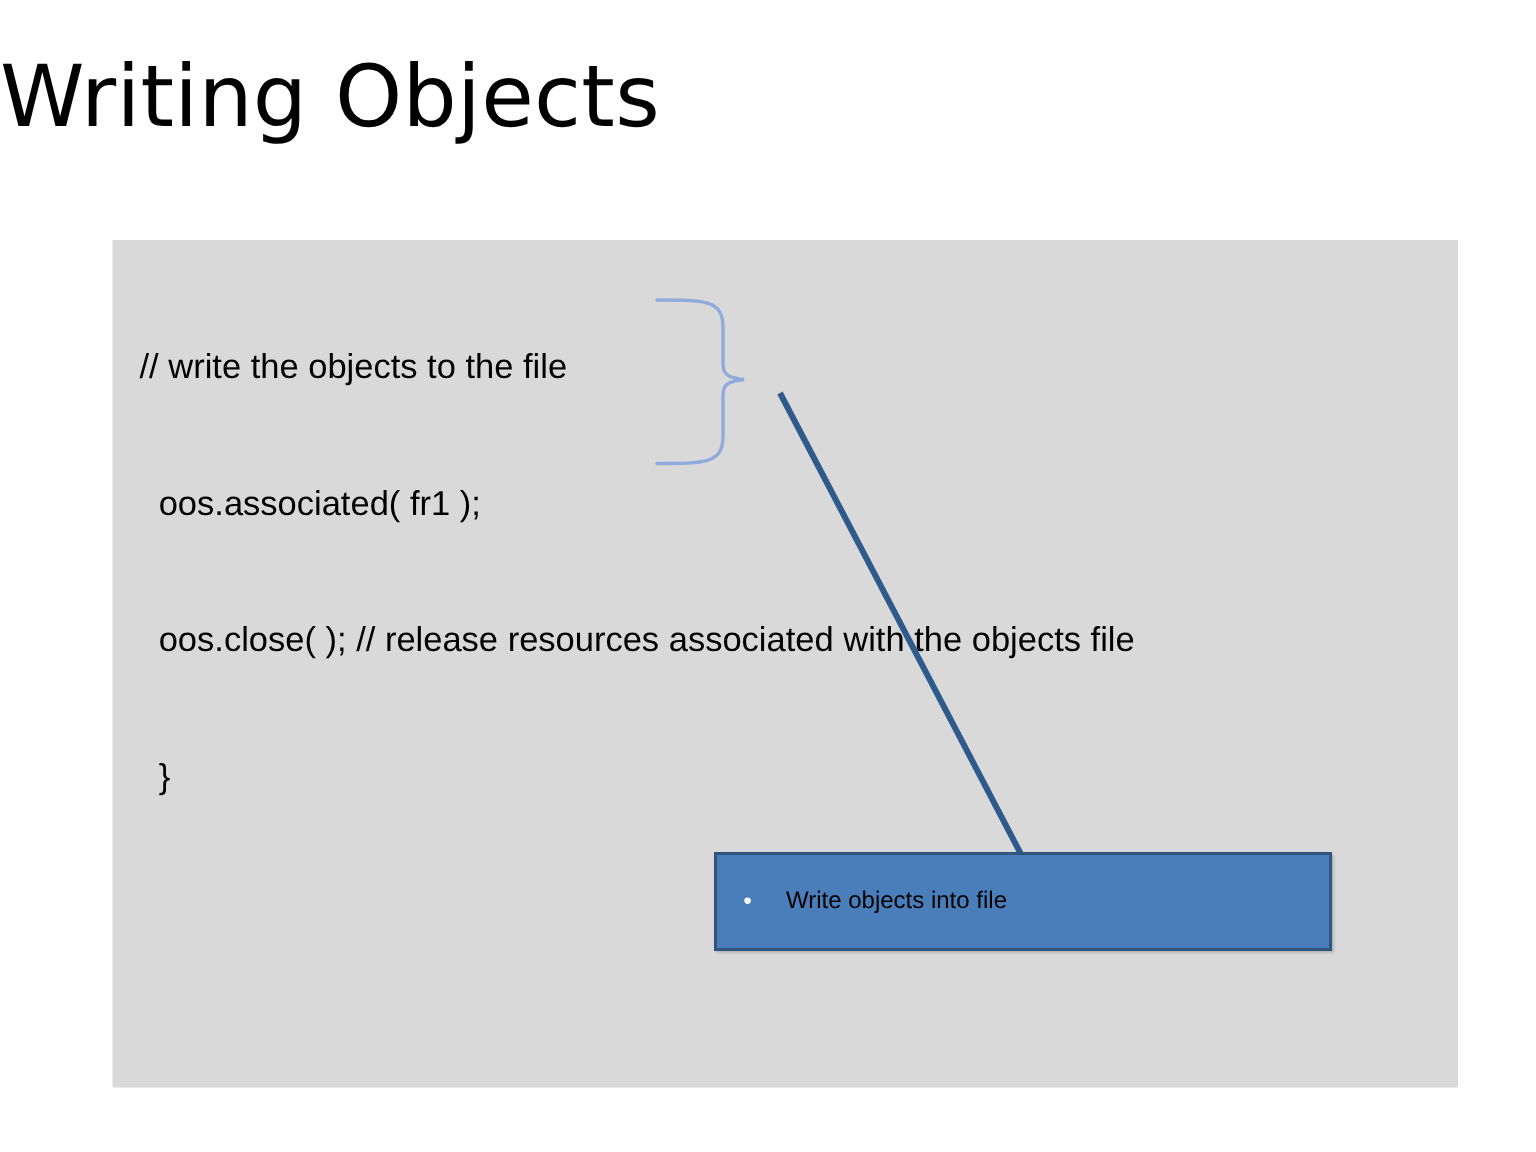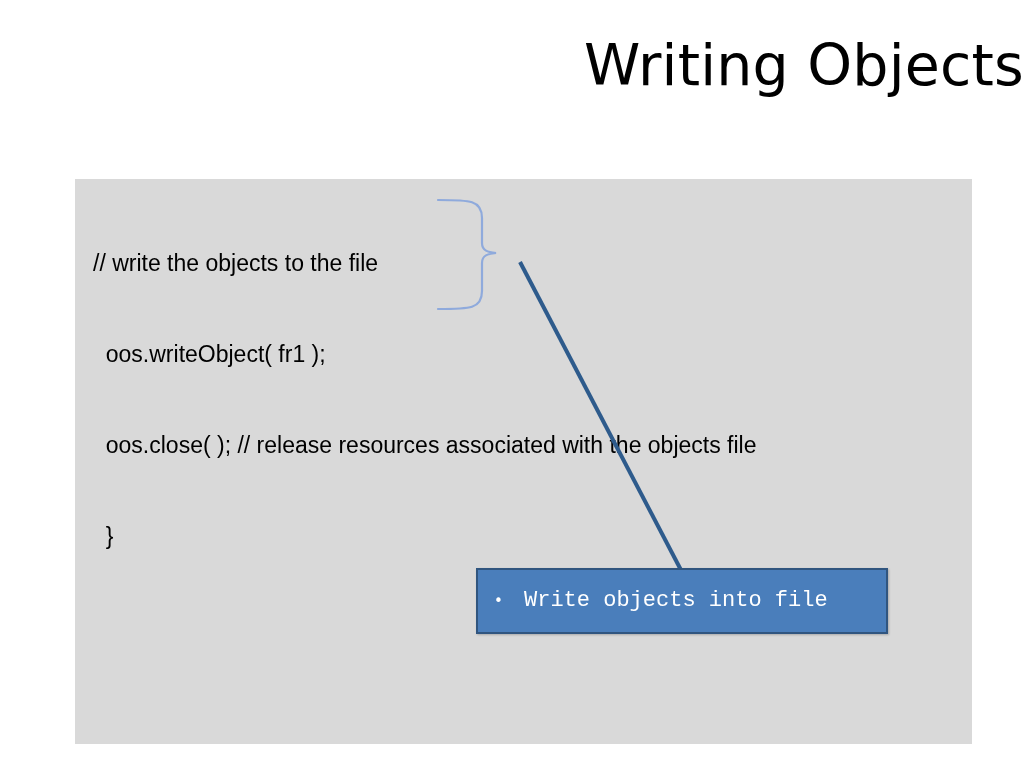--- a/index.html
+++ b/index.html
@@ -16,35 +16,35 @@
     overflow: hidden;
     font-family: "Liberation Sans", sans-serif;
   }
 
   
   #slide-title {
     position: absolute;
     left: 0;
     top: 36px;
     width: 1024px;
-    text-align: right;
+    text-align: left;
     font-family: "DejaVu Sans", sans-serif;
     font-size: 57px;
     font-weight: 400;
     line-height: 1.05;
     color: #000000;
     letter-spacing: 0.2px;
     white-space: nowrap;
   }
 
   
   #code-panel {
     position: absolute;
     left: 75px;
-    top: 179px;
+    top: 160px;
     width: 897px;
     height: 565px;
     background: #d9d9d9;
   }
 
   #code-block {
     position: absolute;
     left: 18px;
     top: 8px;
     font-family: "Liberation Sans", sans-serif;
@@ -100,40 +100,40 @@
     font-family: "DejaVu Sans", sans-serif;
     font-size: 15px;
     color: #ffffff;
     line-height: 1;
     margin-left: 16px;
     margin-right: 0px;
     width: 30px;
     flex: none;
   }
   #callout-text {
-    font-family: Liberation Mono, monospace;
-    font-size: 22px;
+    font-family: Liberation Sans, sans-serif;
+    font-size: 16px;
     font-weight: 400;
-    color: #ffffff;
+    color: #000000;
     line-height: 1.1;
     white-space: nowrap;
   }
 </style>
 </head>
 <body>
 
 <div id="slide">
 
   <div id="slide-title">Writing Objects</div>
 
   <div id="code-panel">
 
     <div id="code-block">
       <div class="code-line">// write the objects to the file</div>
-      <div class="code-line">  oos.writeObject( fr1 );</div>
+      <div class="code-line">  oos.associated( fr1 );</div>
       <div class="code-line">  oos.close( ); // release resources associated with the objects file</div>
       <div class="code-line">  }</div>
       
       
       
       
       
       
       
       

